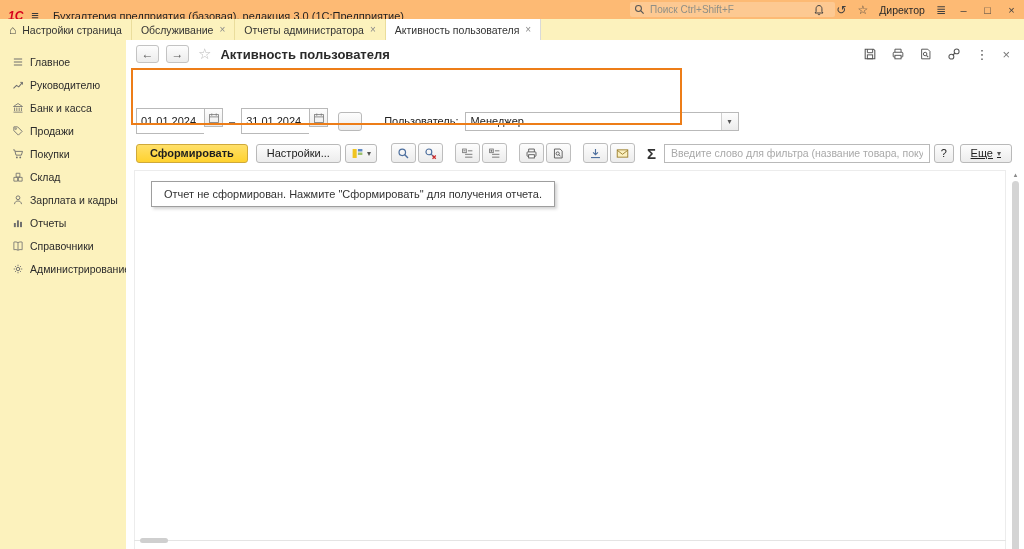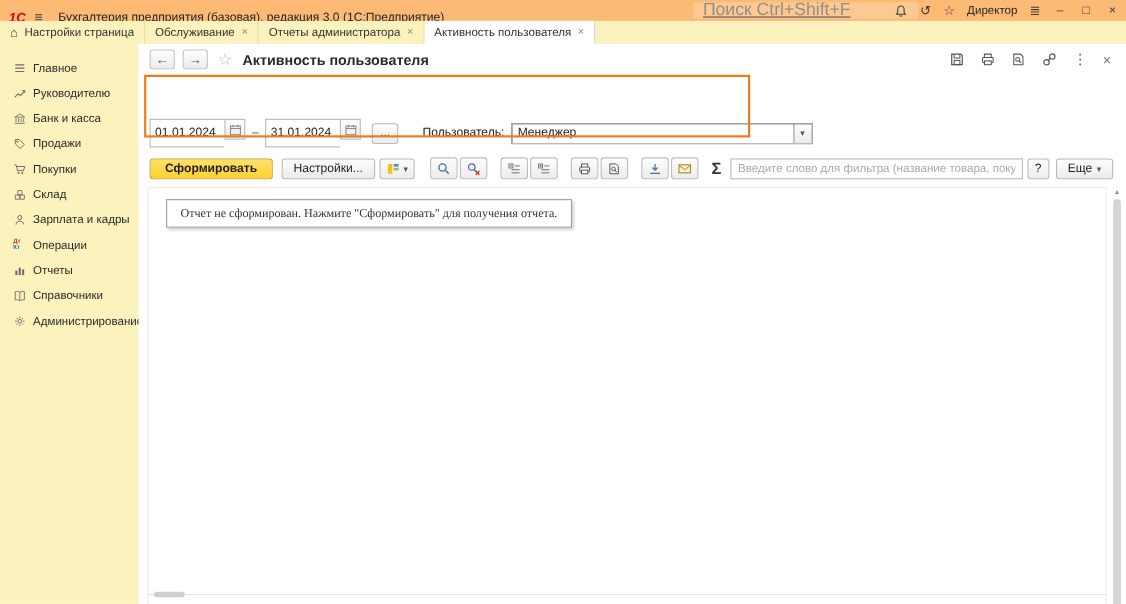--- a/index.html
+++ b/index.html
@@ -9,21 +9,21 @@
 
   
   .topbar { position:absolute; left:0; top:0; width:1024px; height:31px; background:#fdba74;
             display:flex; align-items:center; padding:0 8px; gap:8px; }
   .logo { color:#d6001c; font-weight:bold; font-size:12px; font-style:italic; }
   .hamburger { font-size:13px; color:#3a3a3a; cursor:default; }
   .win-title { font-size:11px; color:#1f1f1f; margin-left:6px; white-space:nowrap; }
   .global-search { position:absolute; left:630px; top:2px; width:205px; height:15px;
                    display:flex; align-items:center; gap:5px; padding:0 4px;
                    background:rgba(255,255,255,0.22); border-radius:2px; }
-  .global-search input { flex:1; border:none; outline:none; background:transparent; font-size:16px; color:#555;text-decoration:underline; }
+  .global-search input { flex:1; border:none; outline:none; background:transparent; font-size:10px; color:#555; }
   .global-search input::placeholder { color:#8f8f86; }
   .top-right { position:absolute; right:6px; top:0; height:19px; display:flex; align-items:center; gap:11px; }
   .top-ic { color:#3f3f3f; font-size:12px; line-height:1; }
   .user-name { font-size:10.5px; color:#2a2a2a; }
   .winbtn { font-size:11px; color:#3f3f3f; width:13px; text-align:center; }
 
   
   .tabbar { position:absolute; left:0; top:19px; width:1024px; height:21px; background:#fcf2bd;
             display:flex; align-items:stretch; }
   .tab { display:flex; align-items:center; gap:6px; padding:0 9px; font-size:10.5px; color:#333;
@@ -61,49 +61,49 @@
                 font-size:11px; color:#222; outline:none; }
   .cal-btn { width:19px; height:19px; border:1px solid #b9b9b9;
              background:linear-gradient(#fdfdfd,#ececec); display:inline-flex; align-items:center; justify-content:center; }
   .cal-btn svg { width:12px; height:12px; }
   .dash { margin:0 6px; color:#444; }
   .btn { display:inline-flex; align-items:center; justify-content:center; height:19px;
          border:1px solid #b9b9b9; border-radius:3px; background:linear-gradient(#fdfdfd,#ececec);
          font-size:11px; color:#222; padding:4px 10px; white-space:nowrap; }
   .ellipsis-btn { width:24px; margin-left:10px; padding:0; }
   .user-label { margin-left:22px; margin-right:6px; color:#222; }
-  .combo { display:flex; width:274px; height:19px; border:1px solid #b9b9b9; background:#0f172a; }
+  .combo { display:flex; width:274px; height:19px; border:1px solid #b9b9b9; background:#f0abfc; }
   .combo input { flex:1; border:none; outline:none; padding:0 5px; font-size:11px; color:#222; }
   .combo-arrow { width:17px; border-left:1px solid #cfcfcf; background:linear-gradient(#fdfdfd,#ececec);
                  display:flex; align-items:center; justify-content:center; font-size:8px; color:#555; }
 
   .action-row { position:absolute; left:0; top:100px; width:898px; height:26px; display:flex;
                 align-items:center; padding-left:10px; padding-right:12px; }
   .btn-generate { background:linear-gradient(#ffe06a,#ffd22e); border-color:#cfa93a; font-weight:bold;
                   color:#1e1e1e; margin-right:8px; padding:0 13px; }
   .btn-settings { margin-right:4px; }
   .variant-btn { display:inline-flex; align-items:center; gap:3px; padding:0 5px; margin-right:14px; }
   .icon-btn { width:25px; height:20px; border:1px solid #bdbdbd; border-radius:3px;
               background:linear-gradient(#fdfdfd,#ececec); display:inline-flex; align-items:center;
               justify-content:center; }
   .icon-btn svg { width:13px; height:13px; }
   .grp { display:inline-flex; gap:2px; margin-right:12px; }
   .sigma { margin-left:auto; font-size:15px; font-weight:bold; color:#333; margin-right:8px; }
   .filter-input { width:272px; height:19px; border:1px solid #b9b9b9; padding:0 6px; font-size:10.5px;
                   color:#444; outline:none; }
   .filter-input::placeholder { color:#a9a9a9; }
   .help-btn { width:20px; padding:0; margin-left:4px; }
-  .more-btn { margin-left:6px; gap:4px; }
+  .more-btn { margin-left:6px; gap:4px;text-decoration:underline; }
   .more-arrow { font-size:8px; color:#555; }
 
   .report-area { position:absolute; left:8px; top:130px; width:872px; height:406px;
                  border:1px solid #ececec; background:#fff; }
   .msg-box { position:absolute; left:16px; top:10px; background:#fff; border:1px solid #9e9e9e;
              box-shadow:2px 2px 3px rgba(0,0,0,0.18); padding:6px 12px; font-size:11px; color:#333;
-             white-space:nowrap;font-family:Liberation Serif, serif; }
+             white-space:nowrap; }
 
   .vscroll { position:absolute; right:4px; top:130px; width:9px; height:406px; }
   .vscroll .arr { position:absolute; left:0; width:9px; height:9px; font-size:7px; color:#8a8a8a;
                   text-align:center; line-height:9px; }
   .vscroll .thumb { position:absolute; left:1px; top:11px; width:7px; height:382px; background:#d4d4d4; border-radius:4px; }
   .hscroll { position:absolute; left:8px; bottom:5px; width:872px; height:7px; }
   .hscroll .track { position:absolute; left:0; top:3px; width:100%; height:1px; background:#e4e4e4; }
   .hscroll .thumb { position:absolute; left:6px; top:1px; width:28px; height:5px; background:#cfcfcf; border-radius:3px; }
 
   
@@ -200,27 +200,20 @@
           <path d="M2.5 8.5h5v5h-5zM8.5 8.5h5v5h-5zM5.5 3h5v5h-5z" stroke="#6e6e6e" stroke-width="1.1" fill="none"></path>
         </svg>
       <span>Склад</span>
     </div>
     <div class="side-item">
       <svg viewBox="0 0 16 16">
           <circle cx="8" cy="5" r="2.5" stroke="#6e6e6e" stroke-width="1.2" fill="none"></circle>
           <path d="M3.3 13.5c.4-2.9 2.3-4.2 4.7-4.2s4.3 1.3 4.7 4.2" stroke="#6e6e6e" stroke-width="1.2" fill="none"></path>
         </svg>
       <span>Зарплата и кадры</span>
-    </div>
-    <div class="side-item">
-      <span class="dtkt">
-        <b class="dt">Дт</b>
-          <b class="kt">Кт</b>
-      </span>
-      <span>Операции</span>
     </div>
     <div class="side-item">
       <svg viewBox="0 0 16 16">
           <rect x="2.5" y="8" width="2.6" height="5.5" fill="#6e6e6e"></rect>
           <rect x="6.6" y="4.5" width="2.6" height="9" fill="#6e6e6e"></rect>
           <rect x="10.7" y="6.5" width="2.6" height="7" fill="#6e6e6e"></rect>
         </svg>
       <span>Отчеты</span>
     </div>
     <div class="side-item">

